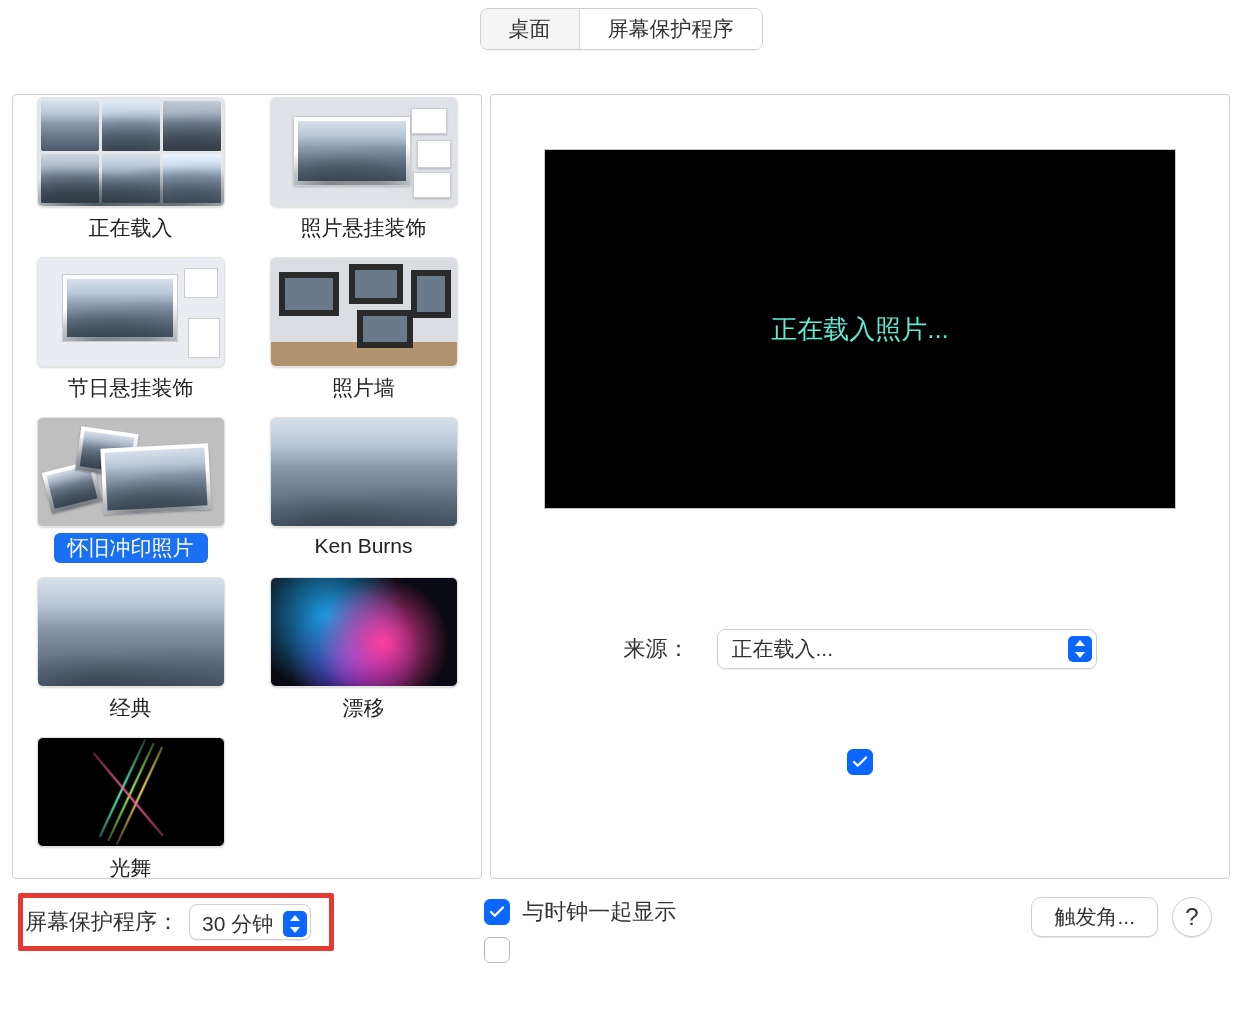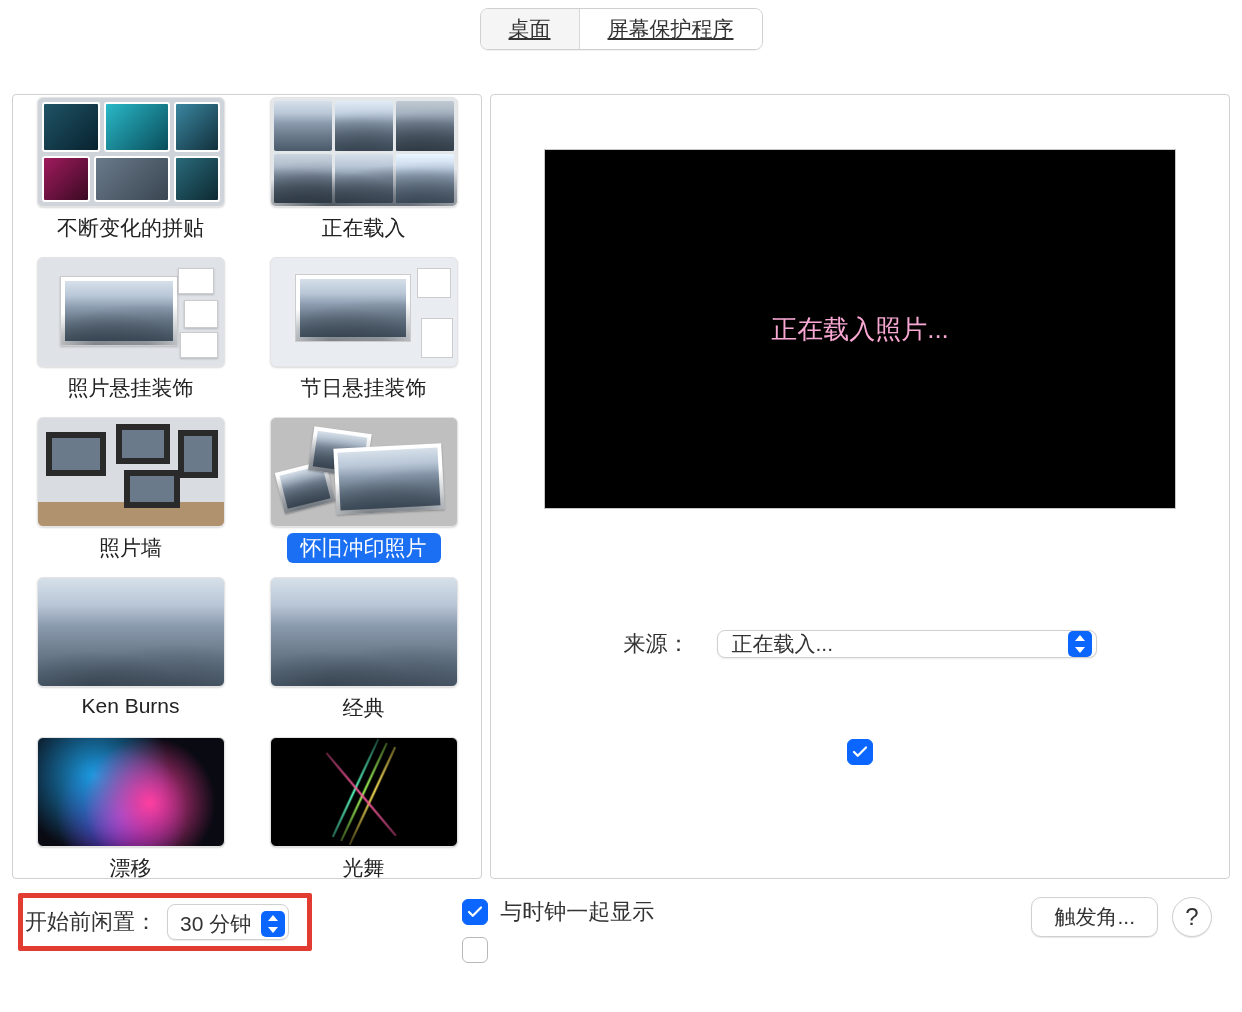--- a/index.html
+++ b/index.html
@@ -12,21 +12,20 @@
     color: #333;
     overflow: hidden;
   }
 
   
   .tab-bar {
     display: flex;
     justify-content: center;
     padding-top: 8px;
     padding-bottom: 4px;
-    text-decoration: underline;
   }
   .segmented {
     display: inline-flex;
     border: 1px solid #cfcfcf;
     border-radius: 8px;
     overflow: hidden;
     box-shadow: 0 1px 0 rgba(0,0,0,0.05);
   }
   .segmented .seg {
     padding: 6px 28px;
@@ -183,38 +182,38 @@
   .preview {
     align-self: center;
     margin-top: 36px;
     width: 632px;
     height: 360px;
     background: #000;
     border: 1px solid #c7c7c7;
     display: flex;
     align-items: center;
     justify-content: center;
-    color: #f9a8d4;
+    color: #5eead4;
     font-size: 26px;
     font-weight: 500;
   }
   .source-row {
     display: flex;
     align-items: center;
     justify-content: center;
     margin-top: 120px;
     gap: 27px;
   }
   .source-label { font-size: 22px; color:#333; }
   .popup {
     display: inline-flex;
     align-items: center;
     justify-content: space-between;
     min-width: 380px;
-    height: 28px;
+    height: 40px;
     padding: 0 4px 0 14px;
     border: 1px solid #d0d0d0;
     border-radius: 8px;
     background: #fff;
     box-shadow: 0 1px 2px rgba(0,0,0,0.08);
     font-size: 21px;
     cursor: pointer;
   }
   .stepper-icon {
     width: 24px; height: 26px;
@@ -315,31 +314,20 @@
     <div class="seg">桌面</div>
     <div class="seg active">屏幕保护程序</div>
   </div>
 </div>
 
 <div class="content">
 
   <div class="saver-list">
     <div class="saver-grid">
 
-      <div class="saver-item">
-        <div class="saver-thumb collage">
-          <div class="tile" style="left:4px; top:4px; width:58px; height:50px; background:linear-gradient(135deg,#1f5366,#08222e);"></div>
-          <div class="tile" style="left:66px; top:4px; width:66px; height:50px; background:linear-gradient(135deg,#29b8c8,#0a4d5a);"></div>
-          <div class="tile" style="left:136px; top:4px; width:46px; height:50px; background:linear-gradient(135deg,#3a86a0,#12303c);"></div>
-          <div class="tile" style="left:4px; top:58px; width:48px; height:46px; background:linear-gradient(135deg,#a01b5e,#3a0a22);"></div>
-          <div class="tile" style="left:56px; top:58px; width:76px; height:46px; background:linear-gradient(135deg,#6a7a8a,#3a4652);"></div>
-          <div class="tile" style="left:136px; top:58px; width:46px; height:46px; background:linear-gradient(135deg,#2a6a7a,#0d2a32);"></div>
-        </div>
-        <div class="saver-label">不断变化的拼贴</div>
-      </div>
 
       <div class="saver-item">
         <div class="saver-thumb sliding">
           <div class="p mountain"></div>
             <div class="p mountain" style="filter:brightness(1.05);"></div>
             <div class="p mountain" style="filter:brightness(0.9);"></div>
           <div class="p mountain" style="filter:brightness(0.95);"></div>
             <div class="p mountain"></div>
             <div class="p mountain" style="filter:brightness(1.1);"></div>
         </div>
@@ -436,21 +424,21 @@
             <path d="M4 12l5 5L20 6" stroke="#fff" stroke-width="3" fill="none" stroke-linecap="round" stroke-linejoin="round"></path>
           </svg>
       </span>
     </div>
   </div>
 
 </div>
 
 <div class="bottom-row">
   <div class="idle-block">
-    <span class="idle-label">开始前闲置：</span>
+    <span class="idle-label">屏幕保护程序：</span>
     <div class="idle-popup">
       <span>30 分钟</span>
       <span class="stepper-icon"></span>
     </div>
   </div>
 
   <div class="check-col">
     <div class="check-line">
       <span class="mac-checkbox checked">
         <svg viewBox="0 0 24 24">

